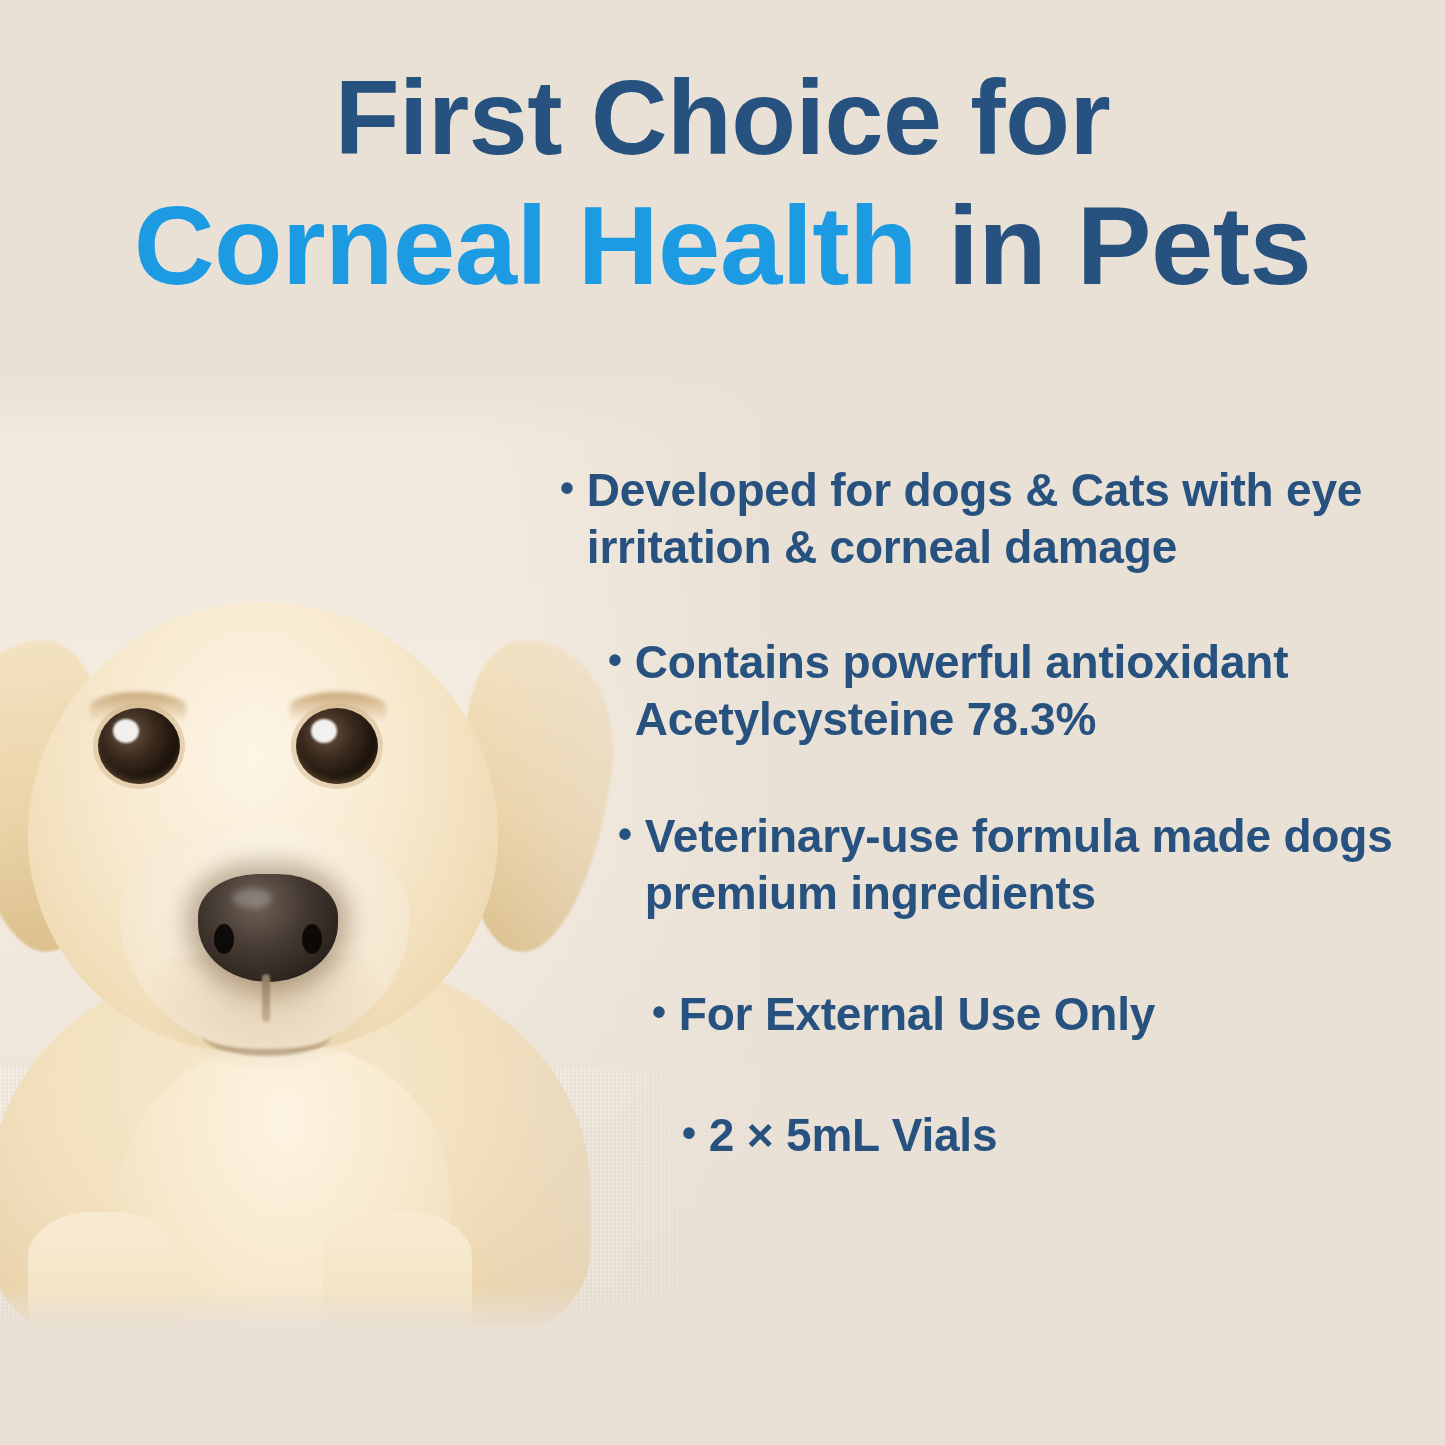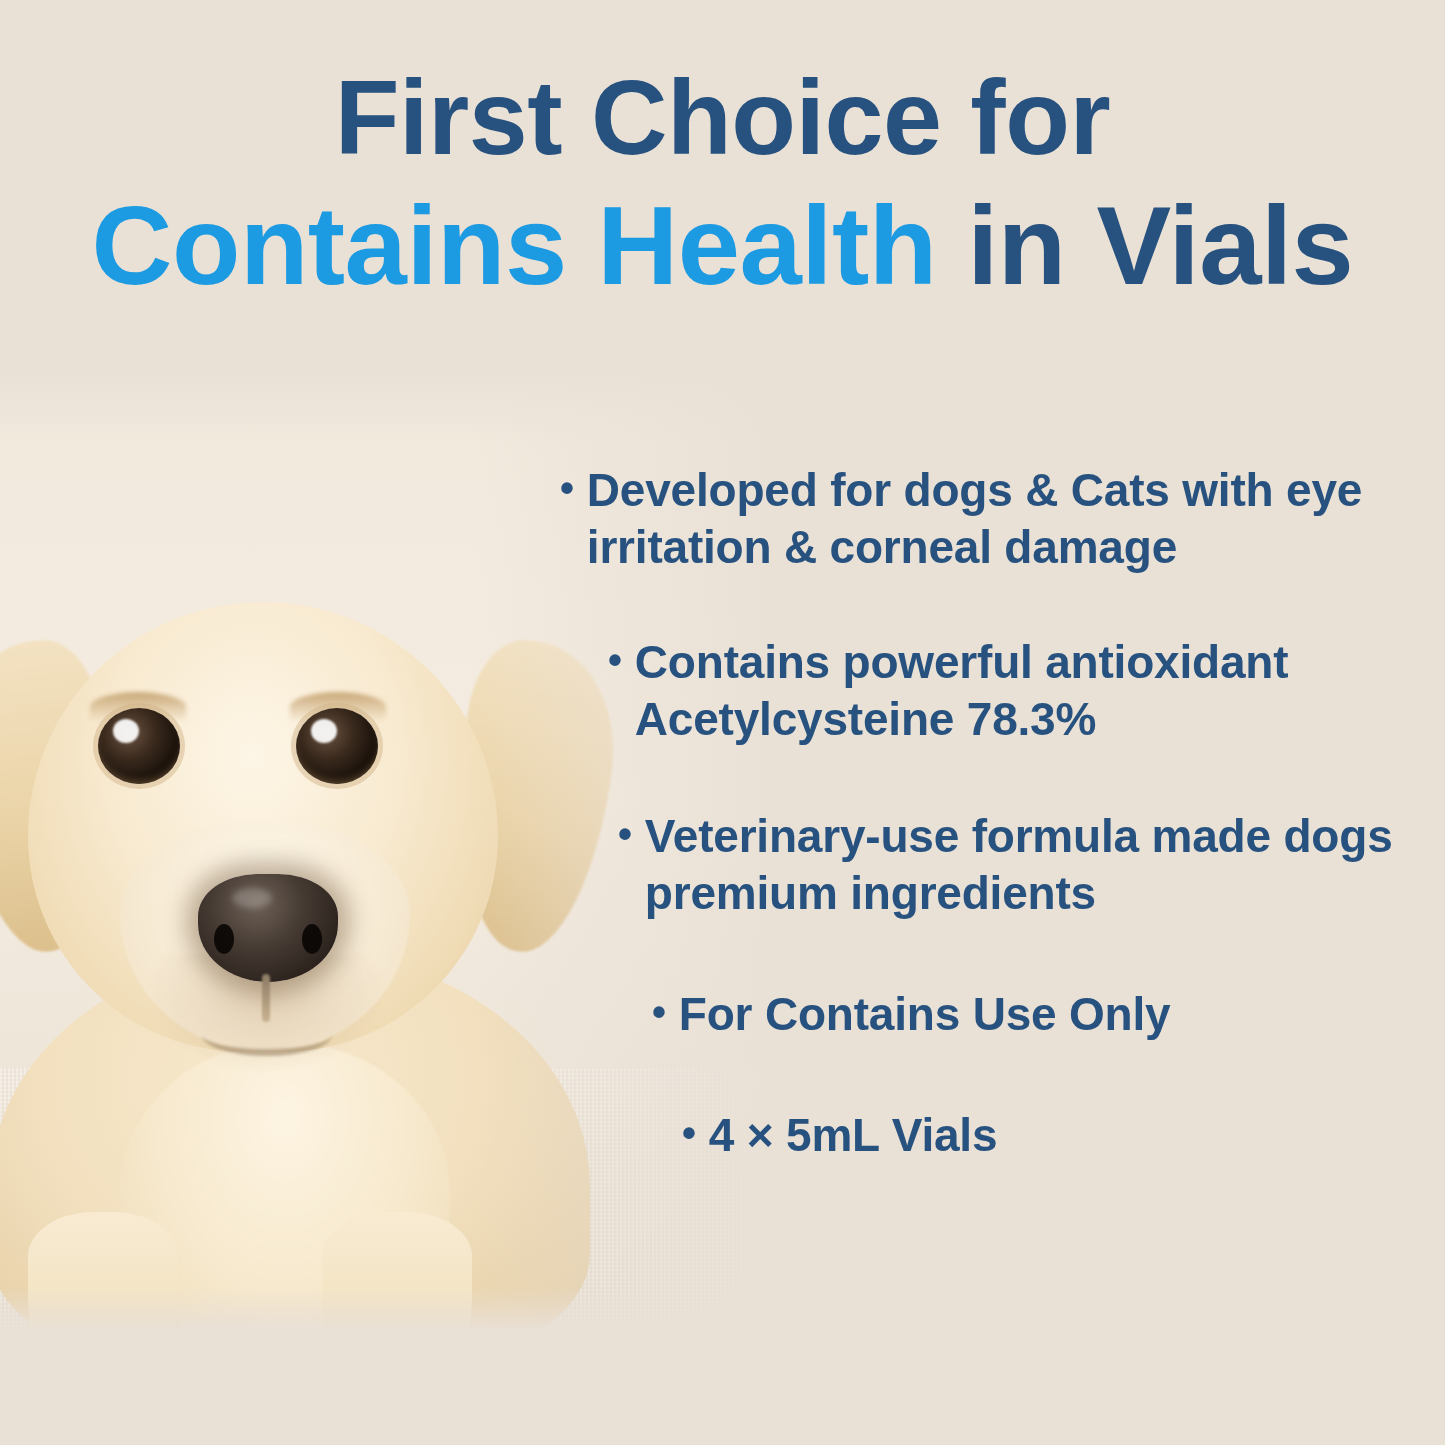--- a/index.html
+++ b/index.html
@@ -205,21 +205,21 @@
   .b4 { margin-left:92px;  margin-top:64px;  }
   .b5 { margin-left:122px; margin-top:64px;  }
 </style>
 </head>
 <body>
 
 <div id="page">
 
   <div id="headline">
     <span class="hl-line navy">First Choice for</span>
-    <span class="hl-line hl-line-2"><span class="cyan">Contains Health</span><span class="navy"> in Vials</span></span>
+    <span class="hl-line hl-line-2"><span class="cyan">Corneal Health</span><span class="navy"> in Pets</span></span>
   </div>
 
   <div id="photo">
     <div class="bg-sweep"></div>
     <div class="floor"></div>
 
     <div class="pup">
       <div class="ear l"></div>
       <div class="ear r"></div>
       <div class="body-mass"></div>
@@ -261,22 +261,22 @@
       <span class="txt">Contains powerful antioxidant Acetylcysteine 78.3%</span>
     </div>
 
     <div class="bullet b3">
       <span class="dot">•</span>
       <span class="txt">Veterinary-use formula made dogs premium ingredients</span>
     </div>
 
     <div class="bullet b4">
       <span class="dot">•</span>
-      <span class="txt">For Contains Use Only</span>
+      <span class="txt">For External Use Only</span>
     </div>
 
     <div class="bullet b5">
       <span class="dot">•</span>
-      <span class="txt">4 × 5mL Vials</span>
+      <span class="txt">2 × 5mL Vials</span>
     </div>
 
   </div>
 </div>
 
 </body></html>

